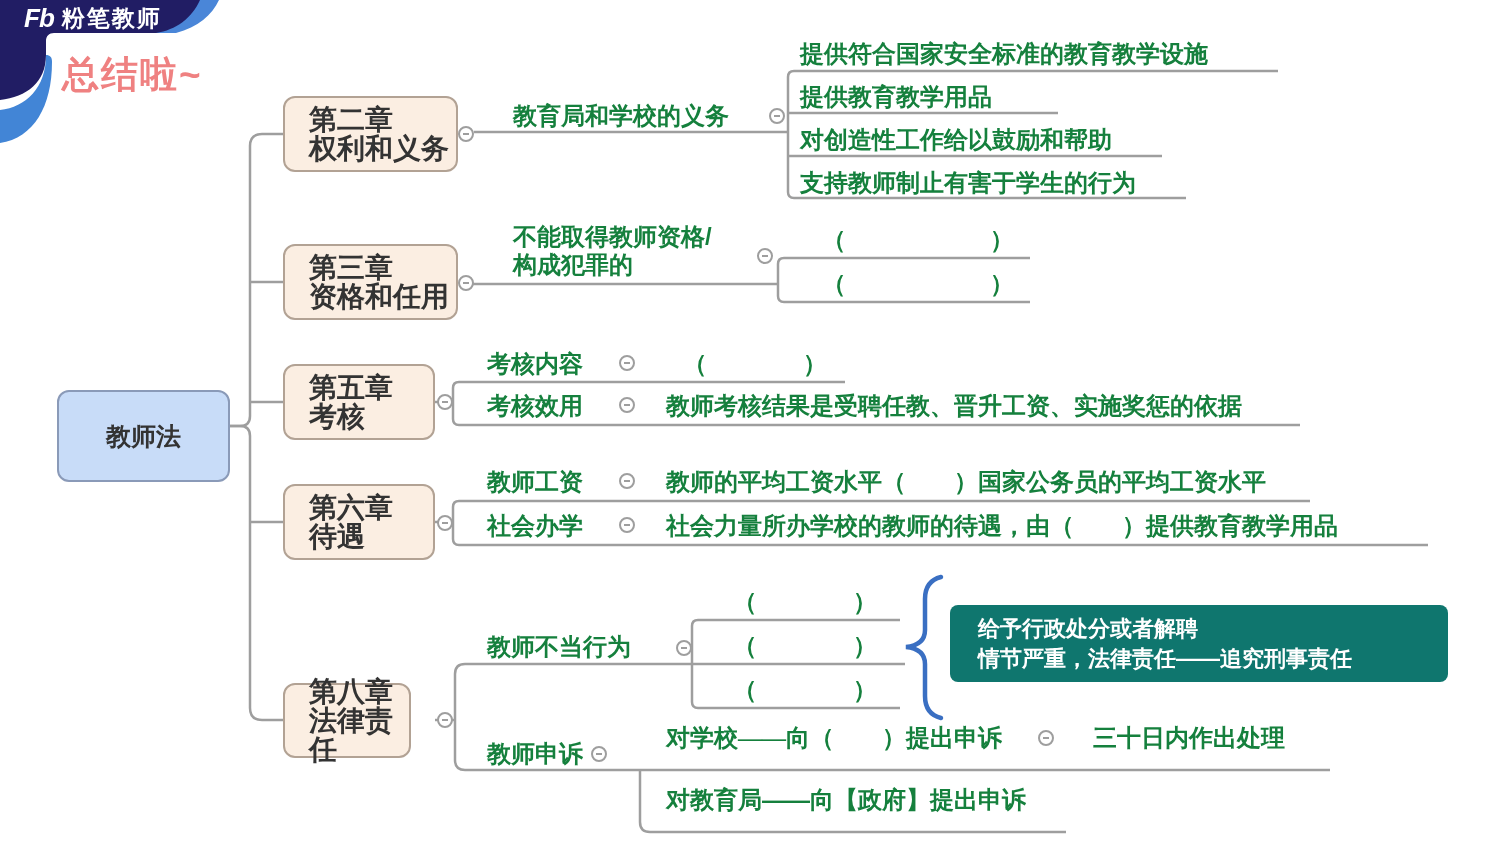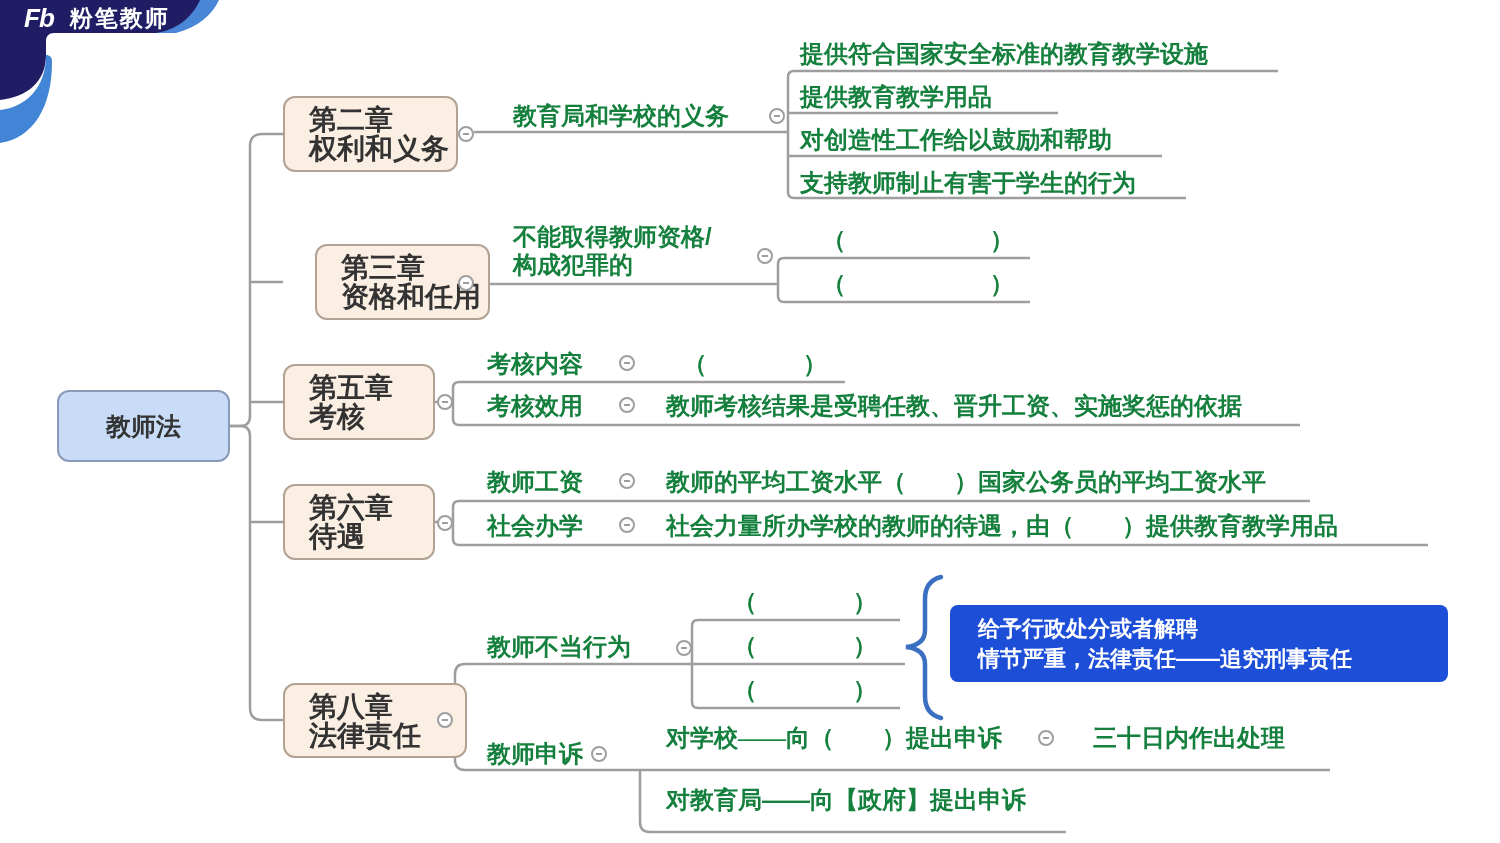--- a/index.html
+++ b/index.html
@@ -8,25 +8,25 @@
   svg.lines{position:absolute;left:0;top:0;}
   .t{position:absolute;font-weight:700;font-size:24px;line-height:26px;color:#15803d;white-space:pre;}
   .node{position:absolute;box-sizing:border-box;border-radius:12px;display:flex;flex-direction:column;
         justify-content:center;padding-left:24px;font-weight:700;font-size:28px;line-height:29px;color:#333;}
   .chapter{background:#fbeee2;border:2px solid #b2a294;}
   .rootnode{background:#c8dcf8;border:2px solid #8a9ab8;align-items:center;padding-left:0;font-size:25px;}
   .tg{position:absolute;width:16px;height:16px;border:2px solid #9e9e9e;border-radius:50%;
       background:#fff;box-sizing:border-box;}
   .tg::after{content:"";position:absolute;left:3px;right:3px;top:5px;height:2px;background:#9e9e9e;}
   .bluebox{position:absolute;left:950px;top:605px;width:498px;height:77px;border-radius:8px;
-           background:#1d4ed8;color:#fff;display:flex;flex-direction:column;justify-content:center;
+           background:#0f766e;color:#fff;display:flex;flex-direction:column;justify-content:center;
            padding-left:28px;box-sizing:border-box;font-weight:700;font-size:22px;line-height:30px;white-space:pre;}
   .title{position:absolute;left:62px;top:50px;font-size:37px;font-weight:700;color:#ef8181;letter-spacing:2px;}
   .corner{position:absolute;left:0;top:0;}
-  .logo{position:absolute;left:24px;top:3px;color:#fff;display:flex;align-items:center;gap:16px;}
+  .logo{position:absolute;left:24px;top:3px;color:#fff;display:flex;align-items:center;gap:8px;}
   .logo .mark{font-size:26px;font-weight:700;font-style:italic;letter-spacing:-1px;}
   .logo .name{font-size:23px;font-weight:700;letter-spacing:2px;}
 </style>
 </head>
 <body>
 
 <div class="stage">
 
   <svg class="lines" width="1500" height="843">
     <g fill="none" stroke="#9e9e9e" stroke-width="2.5">
@@ -63,42 +63,43 @@
     <path d="M0,0 L210,0 C204,20 187,33 164,33 L54,33 C49,33 46,36 46,41 L46,55 C46,82 27,97 0,100 Z" fill="#211d64"></path>
     <path d="M200,0 C192,18 176,30 156,33 L176,33 C198,27 212,15 219,0 Z" fill="#4a86d8"></path>
     <path d="M46,55 C46,88 26,107 0,110 L0,143 C34,138 52,106 52,62 C52,57 50,55 46,55 Z" fill="#4285d6"></path>
   </svg>
 
   <div class="logo">
     <span class="mark">Fb</span>
     <span class="name">粉笔教师</span>
   </div>
 
+  <div class="title">总结啦~</div>
 
-  <div class="node rootnode" style="left:57px;top:390px;width:173px;height:72px;">
+  <div class="node rootnode" style="left:57px;top:390px;width:173px;height:92px;">
     <span>教师法</span>
   </div>
 
   <div class="node chapter" style="left:283px;top:96px;width:175px;height:76px;">
     <span>第二章</span>
     <span>权利和义务</span>
   </div>
-  <div class="node chapter" style="left:283px;top:244px;width:175px;height:76px;margin-left:32px;">
+  <div class="node chapter" style="left:283px;top:244px;width:175px;height:76px;">
     <span>第三章</span>
     <span>资格和任用</span>
   </div>
   <div class="node chapter" style="left:283px;top:364px;width:152px;height:76px;">
     <span>第五章</span>
     <span>考核</span>
   </div>
   <div class="node chapter" style="left:283px;top:484px;width:152px;height:76px;">
     <span>第六章</span>
     <span>待遇</span>
   </div>
-  <div class="node chapter" style="left:283px;top:683px;width:184px;height:75px;">
+  <div class="node chapter" style="left:283px;top:683px;width:128px;height:75px;">
     <span>第八章</span>
     <span>法律责任</span>
   </div>
 
   <span class="t" style="left:513px;top:103px;">教育局和学校的义务</span>
   <span class="t" style="left:800px;top:41px;">提供符合国家安全标准的教育教学设施</span>
   <span class="t" style="left:800px;top:84px;">提供教育教学用品</span>
   <span class="t" style="left:800px;top:127px;">对创造性工作给以鼓励和帮助</span>
   <span class="t" style="left:800px;top:170px;">支持教师制止有害于学生的行为</span>
 

